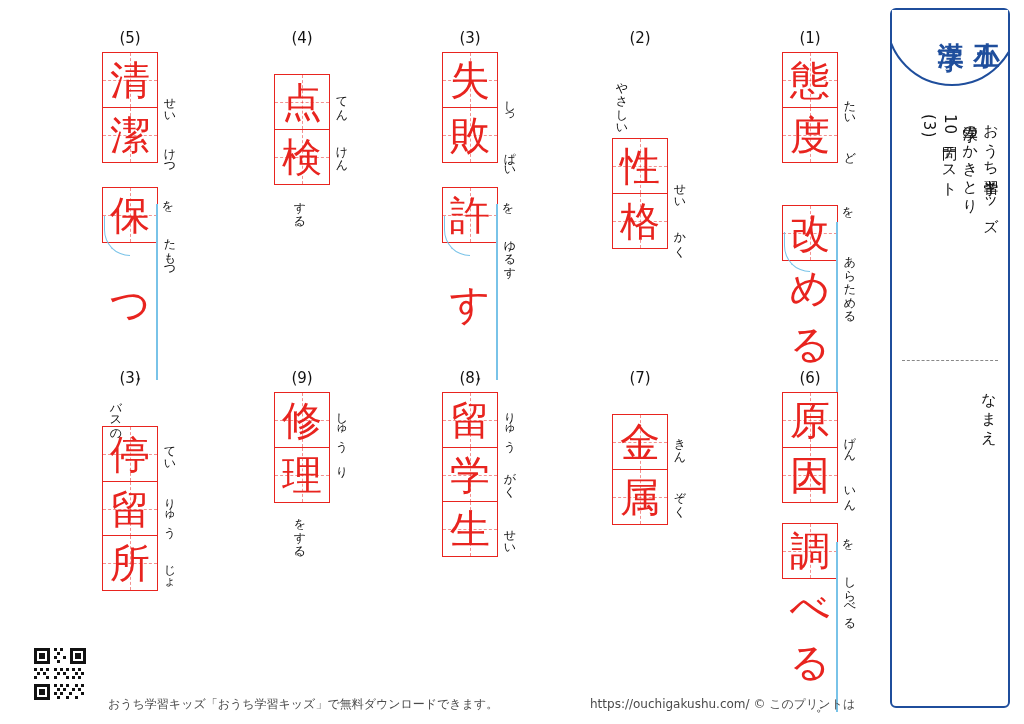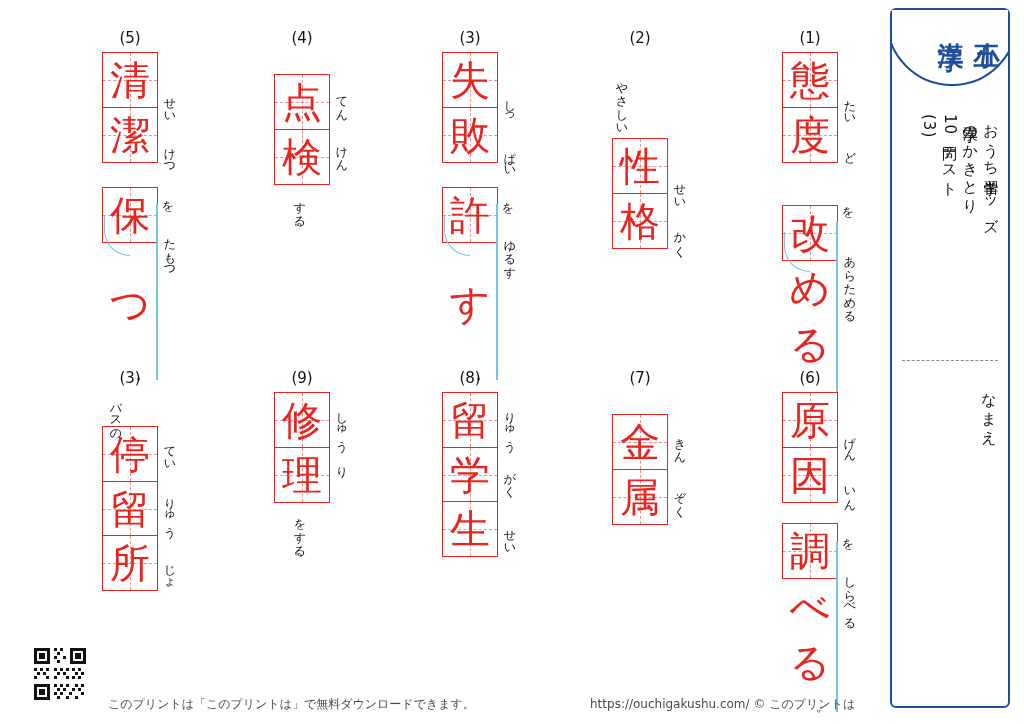--- a/index.html
+++ b/index.html
@@ -477,17 +477,17 @@
           <rect x="37" y="46" width="3" height="3"></rect>
         <rect x="49" y="46" width="3" height="3"></rect>
         <rect x="25" y="50" width="3" height="3"></rect>
           <rect x="34" y="50" width="3" height="3"></rect>
           <rect x="43" y="50" width="3" height="3"></rect>
       </g>
     </svg>
   </div>
 
   <div class="footer">
-    <div class="f-left">このプリントは「このプリントは」で無料ダウンロードできます。</div>
+    <div class="f-left">おうち学習キッズ「おうち学習キッズ」で無料ダウンロードできます。</div>
     <div class="f-right">https://ouchigakushu.com/  © このプリントは</div>
   </div>
 
 </div>
 
 </body></html>

